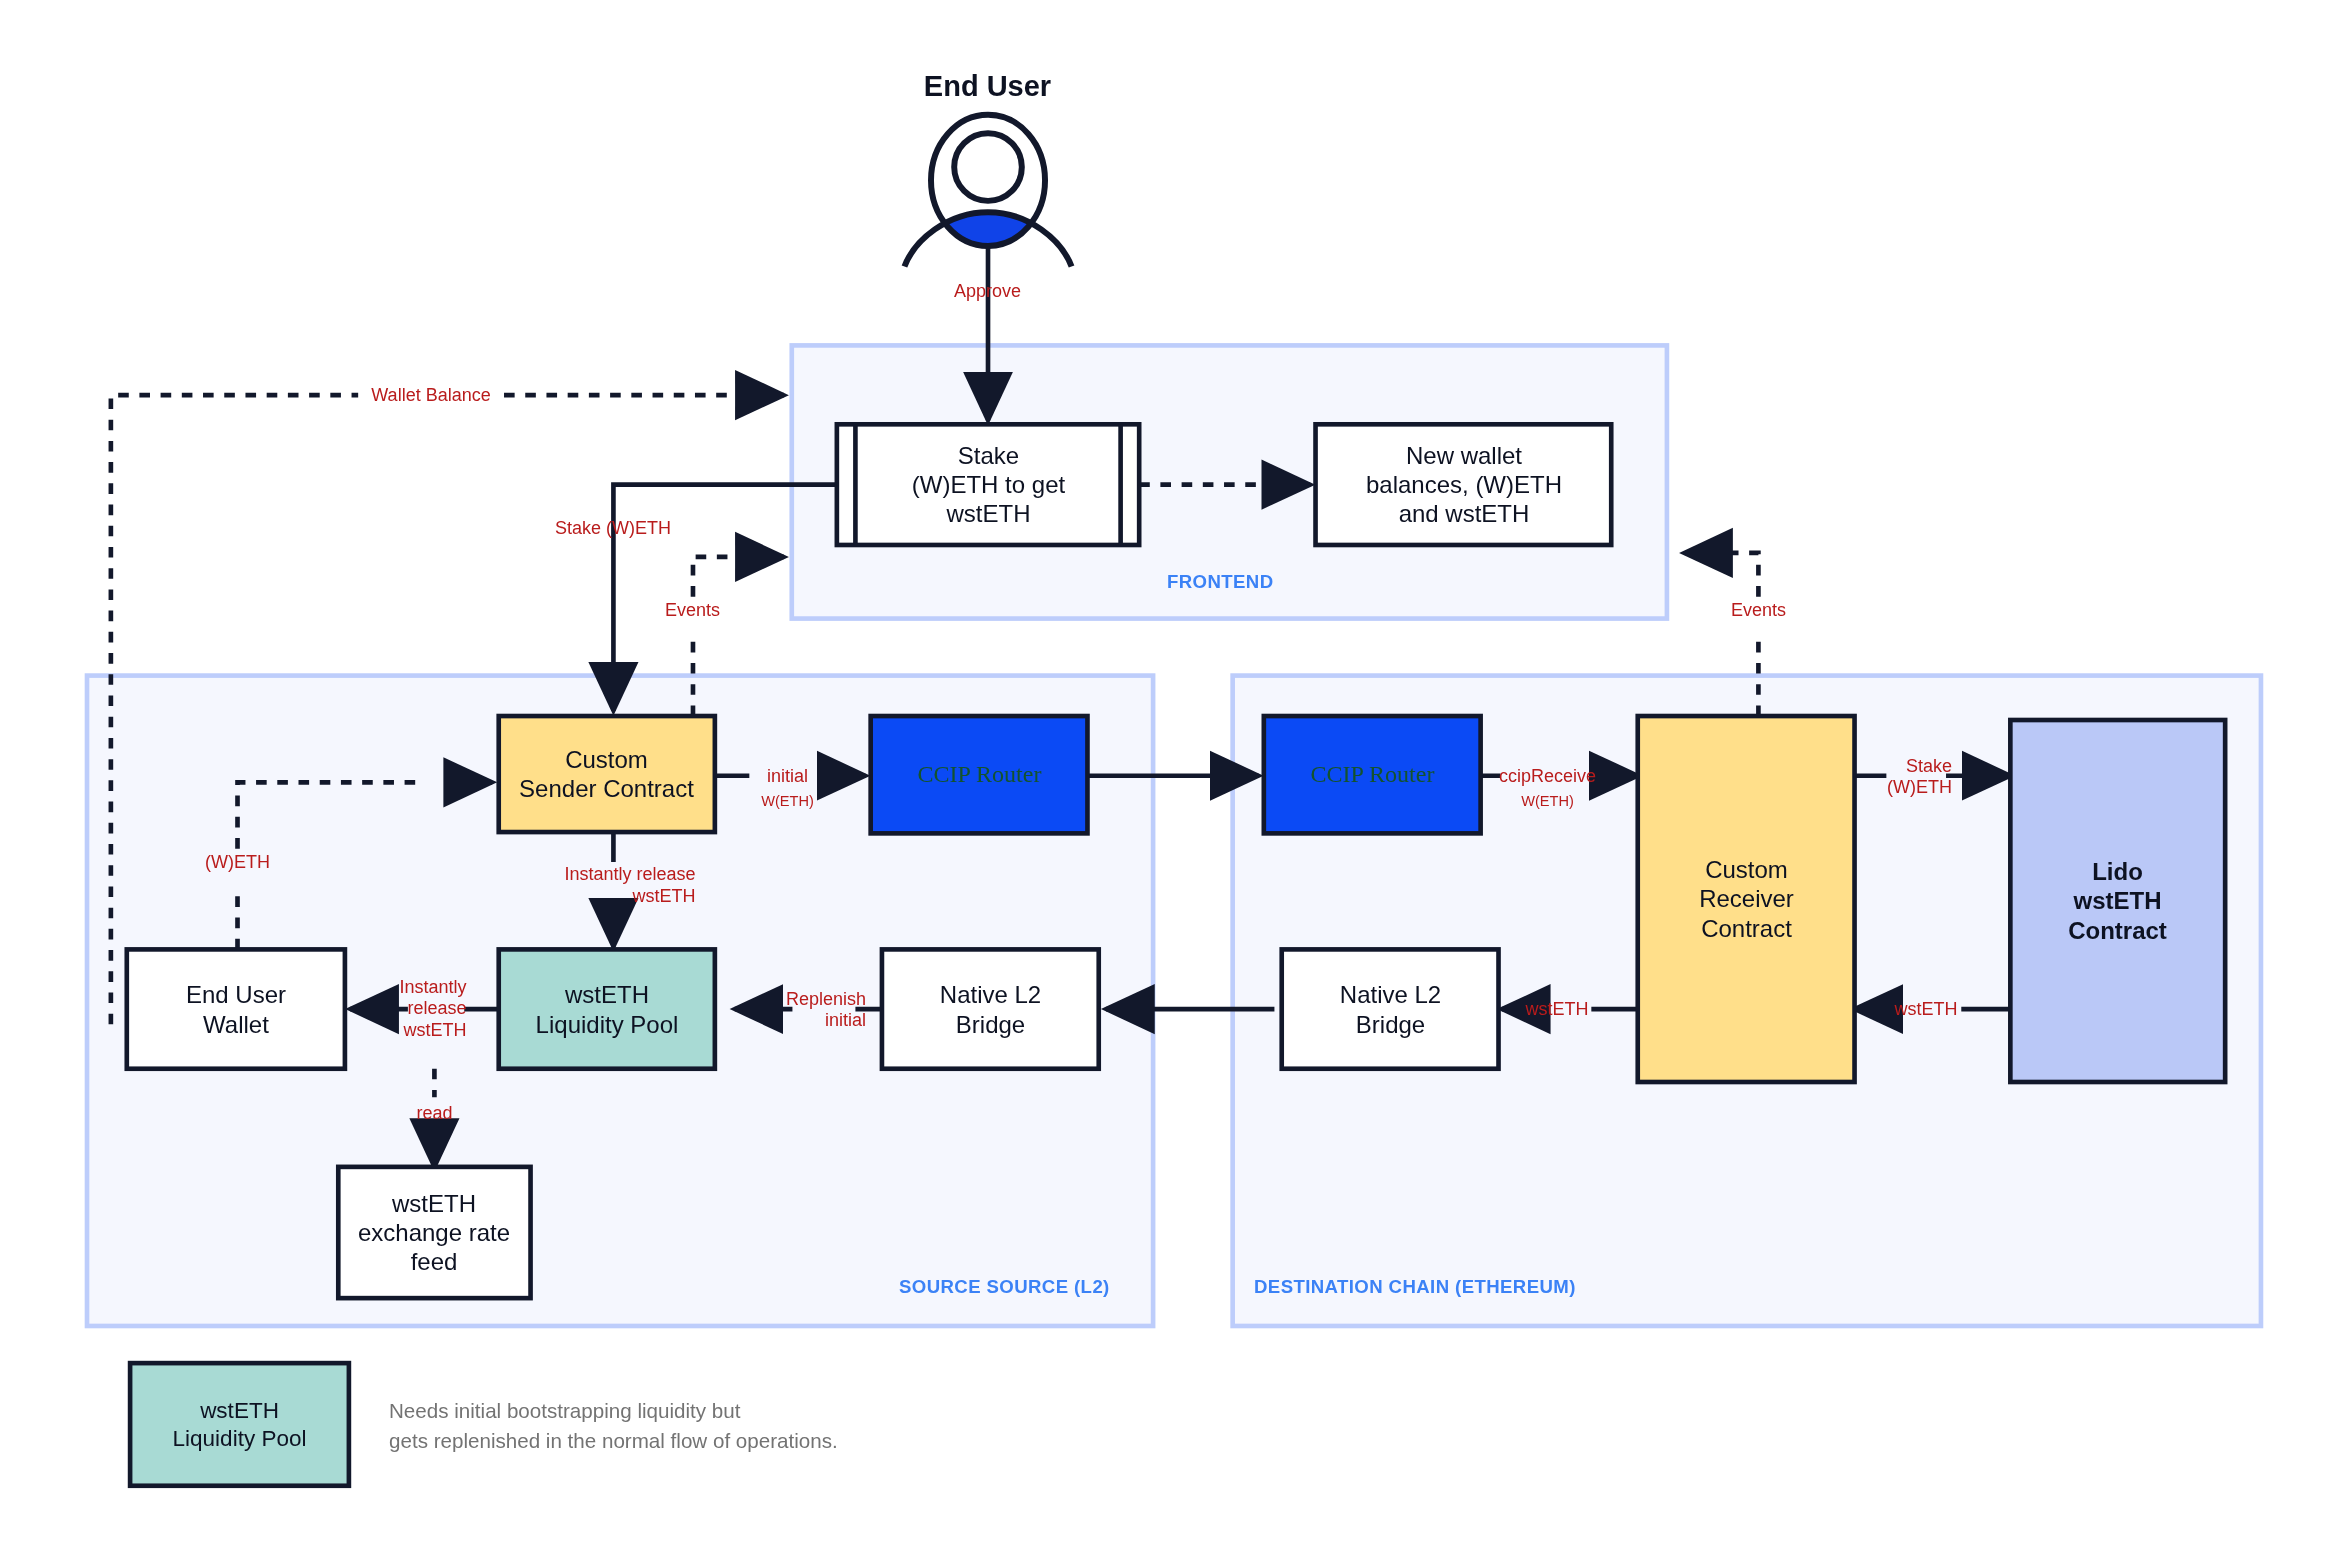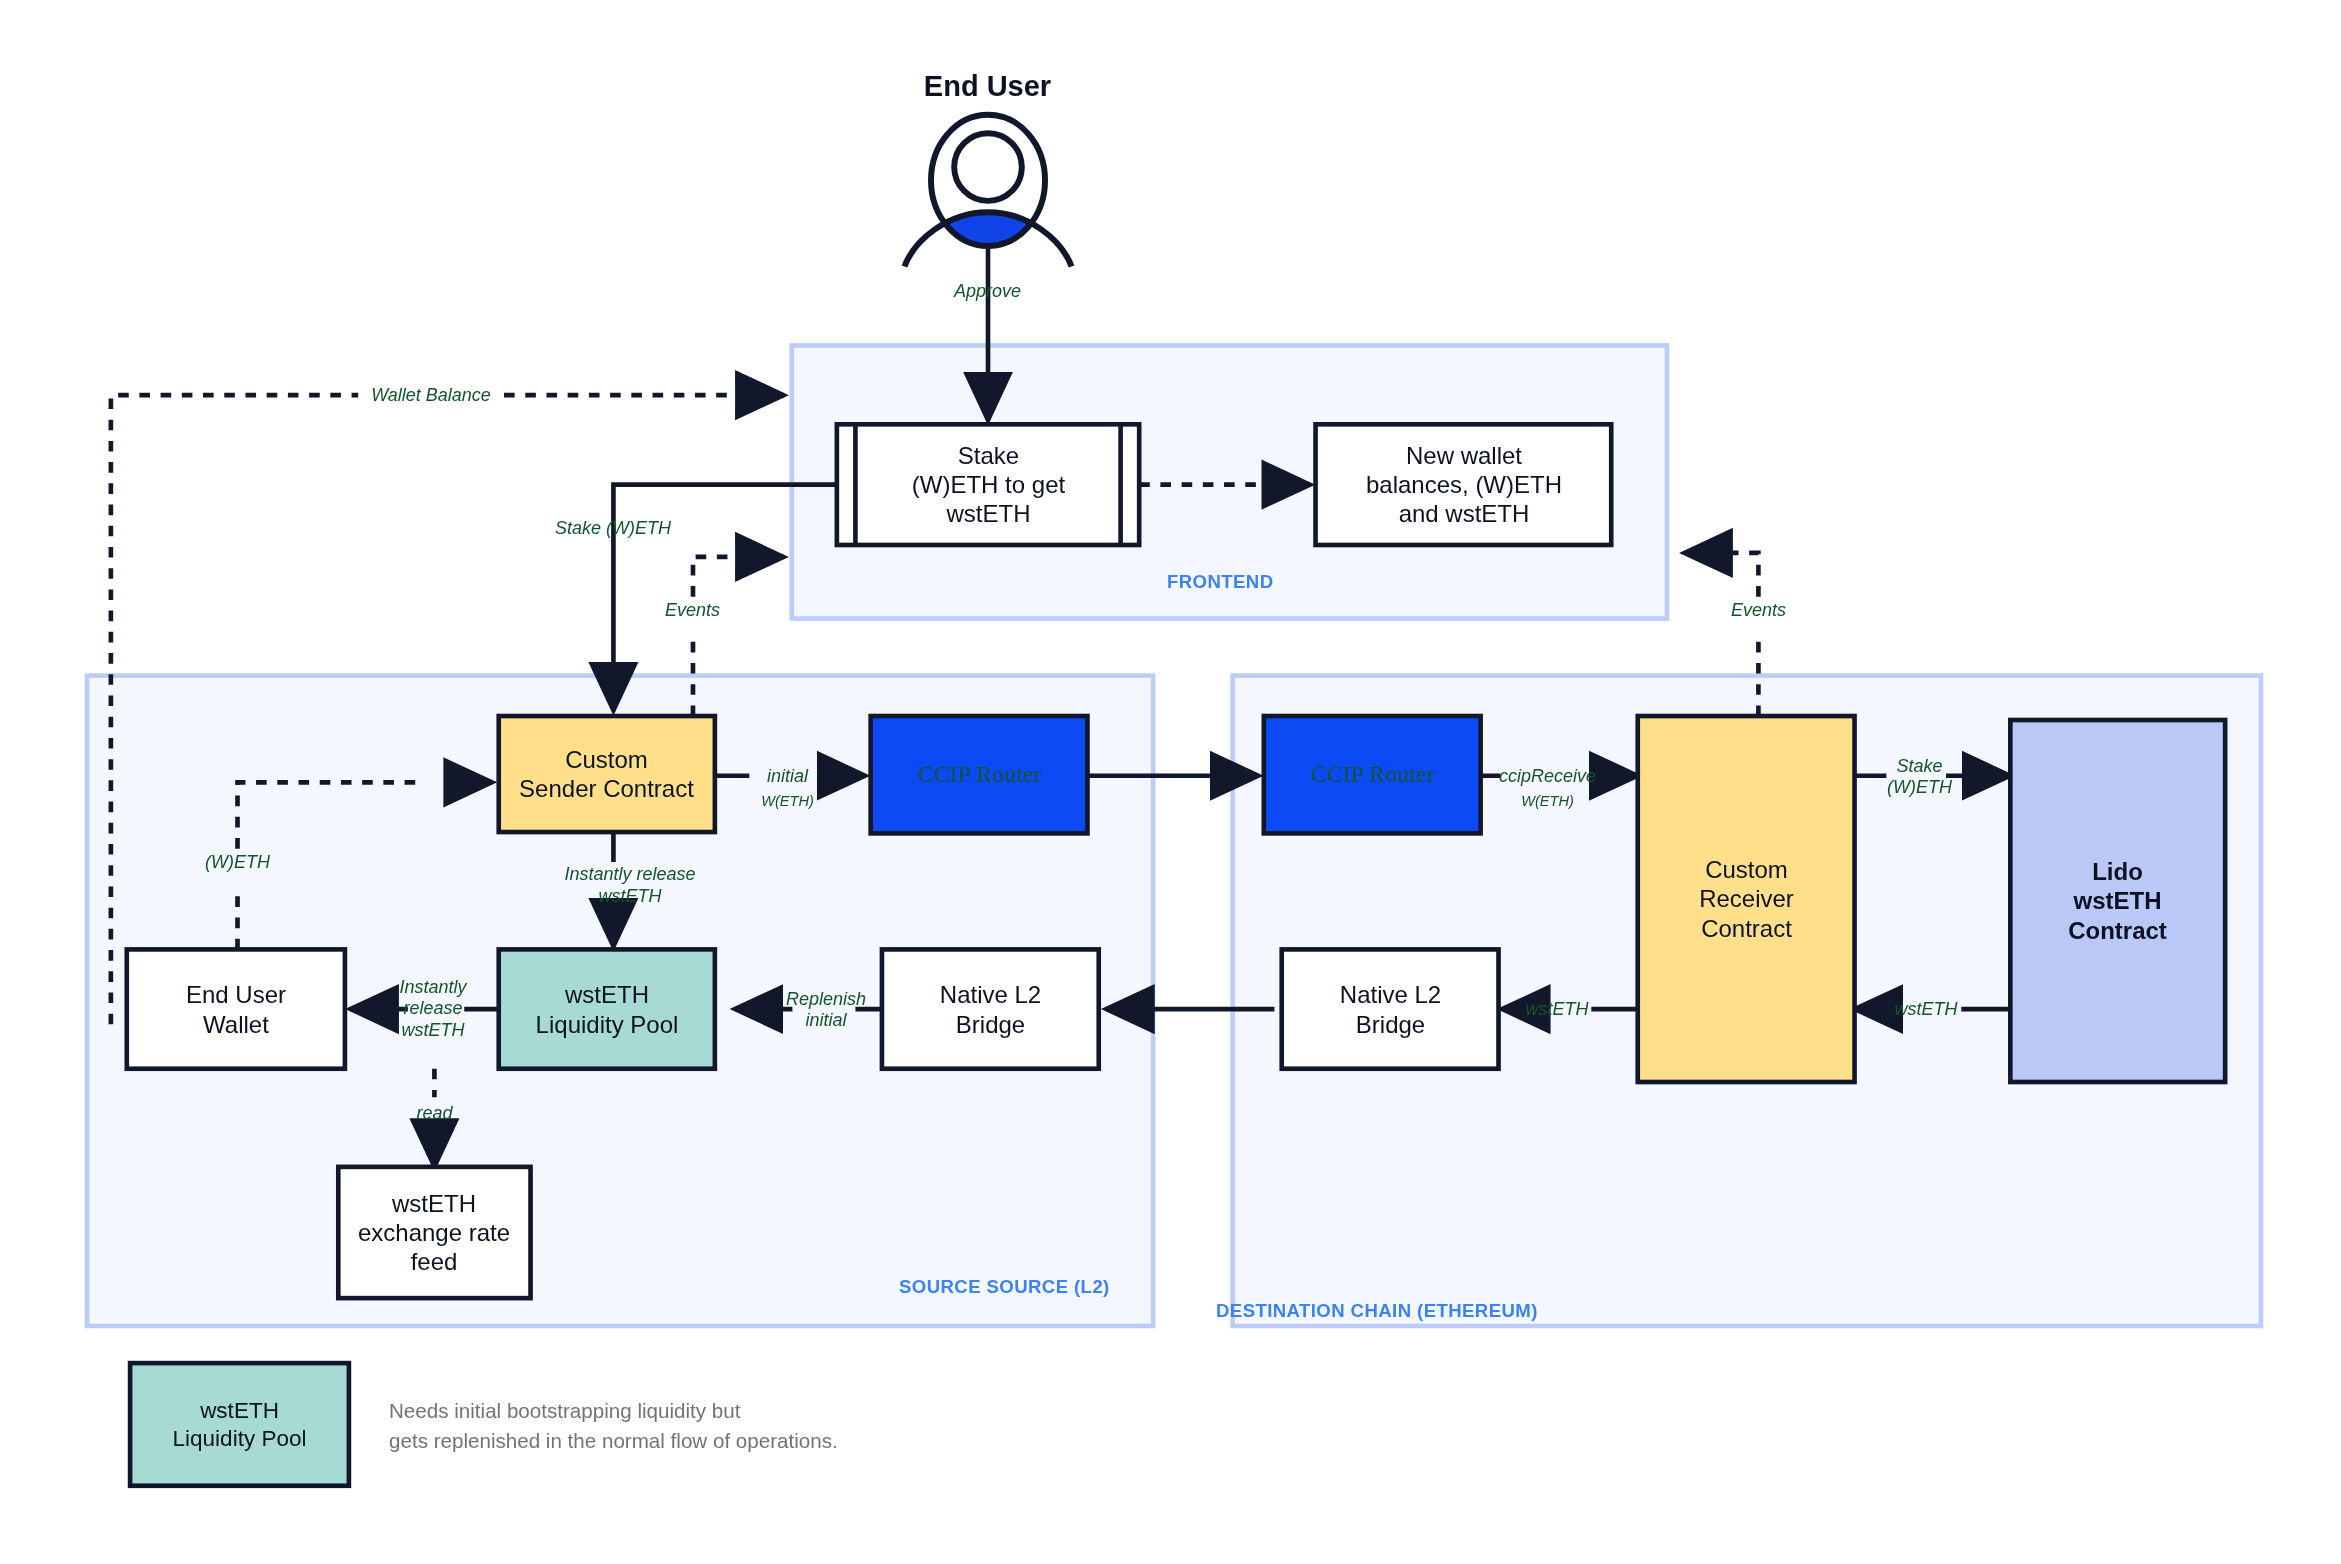--- a/index.html
+++ b/index.html
@@ -5,22 +5,22 @@
   html,body{margin:0;padding:0;background:#ffffff;}
   body{width:2342px;height:1564px;position:relative;overflow:hidden;
        font-family:"Liberation Sans","DejaVu Sans",sans-serif;}
   #stage{position:absolute;left:0;top:0;width:2342px;height:1564px;}
   svg{position:absolute;left:0;top:0;width:2342px;height:1564px;}
   .nodeLabel{position:absolute;display:flex;align-items:center;justify-content:center;
              text-align:center;line-height:1.22;color:#0d1222;font-size:24px;
              pointer-events:none;white-space:pre-line;}
   .nodeLabel.white{color:#14532d;font-family:Liberation Serif, serif;}
   .edgeLabel{position:absolute;display:flex;align-items:center;justify-content:center;
-             text-align:center;line-height:1.18;color:#14532d;font-size:18px;
-             font-style:italic;white-space:pre-line;}
+             text-align:right;line-height:1.18;color:#b91c1c;font-size:18px;
+             white-space:pre-line;}
   .edgeLabel.sm{font-size:14.6px;}
   .zoneLabel{position:absolute;color:#3b82f6;font-size:18.6px;font-weight:bold;
              letter-spacing:0.4px;white-space:nowrap;}
   .bigTitle{position:absolute;font-size:29px;font-weight:bold;color:#0d1222;
             text-align:center;white-space:nowrap;}
   .legendText{position:absolute;font-size:20.6px;color:#737373;line-height:1.45;
               white-space:pre-line;}
 </style>
 </head>
 <body>
@@ -115,21 +115,21 @@
 
   <rect x="510" y="1760" width="290" height="198" fill="#ffffff" stroke="#12182b" stroke-width="7"></rect>
 
   <rect x="196" y="2056" width="330" height="185" fill="#a8dad4" stroke="#12182b" stroke-width="7"></rect>
 </svg>
 
 <div class="bigTitle" style="left:855px;top:70px;width:265px;">End User</div>
 
 <div class="zoneLabel" style="left:1167px;top:571px;">FRONTEND</div>
 <div class="zoneLabel" style="left:899px;top:1276px;">SOURCE SOURCE (L2)</div>
-<div class="zoneLabel" style="left:1216px;top:1276px;margin-top:24px;">DESTINATION CHAIN (ETHEREUM)</div>
+<div class="zoneLabel" style="left:1254px;top:1276px;">DESTINATION CHAIN (ETHEREUM)</div>
 
 <div class="nodeLabel" style="left:859px;top:424px;width:259px;height:121px;">Stake
 (W)ETH to get
 wstETH</div>
 <div class="nodeLabel" style="left:1316px;top:424px;width:296px;height:121px;">New wallet
 balances, (W)ETH
 and wstETH</div>
 <div class="nodeLabel" style="left:492px;top:716px;width:229px;height:116px;">Custom
 Sender Contract</div>
 <div class="nodeLabel white" style="left:871px;top:716px;width:217px;height:117px;">CCIP Router</div>

